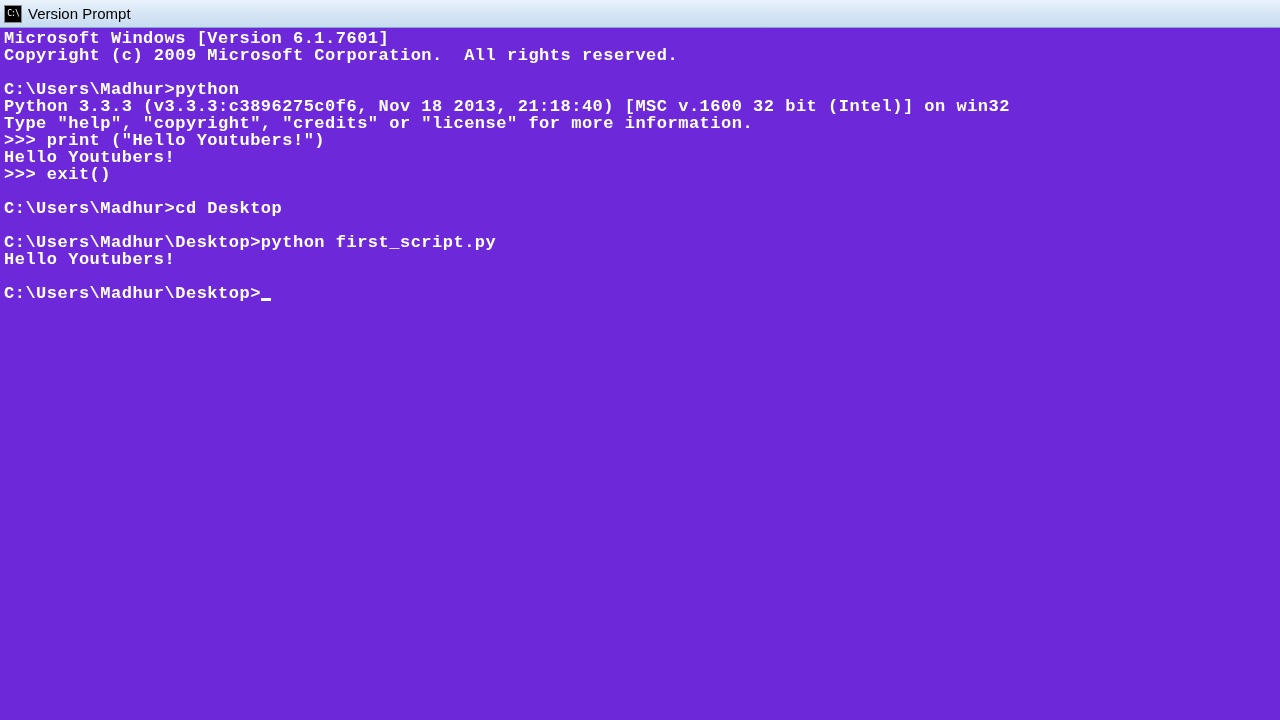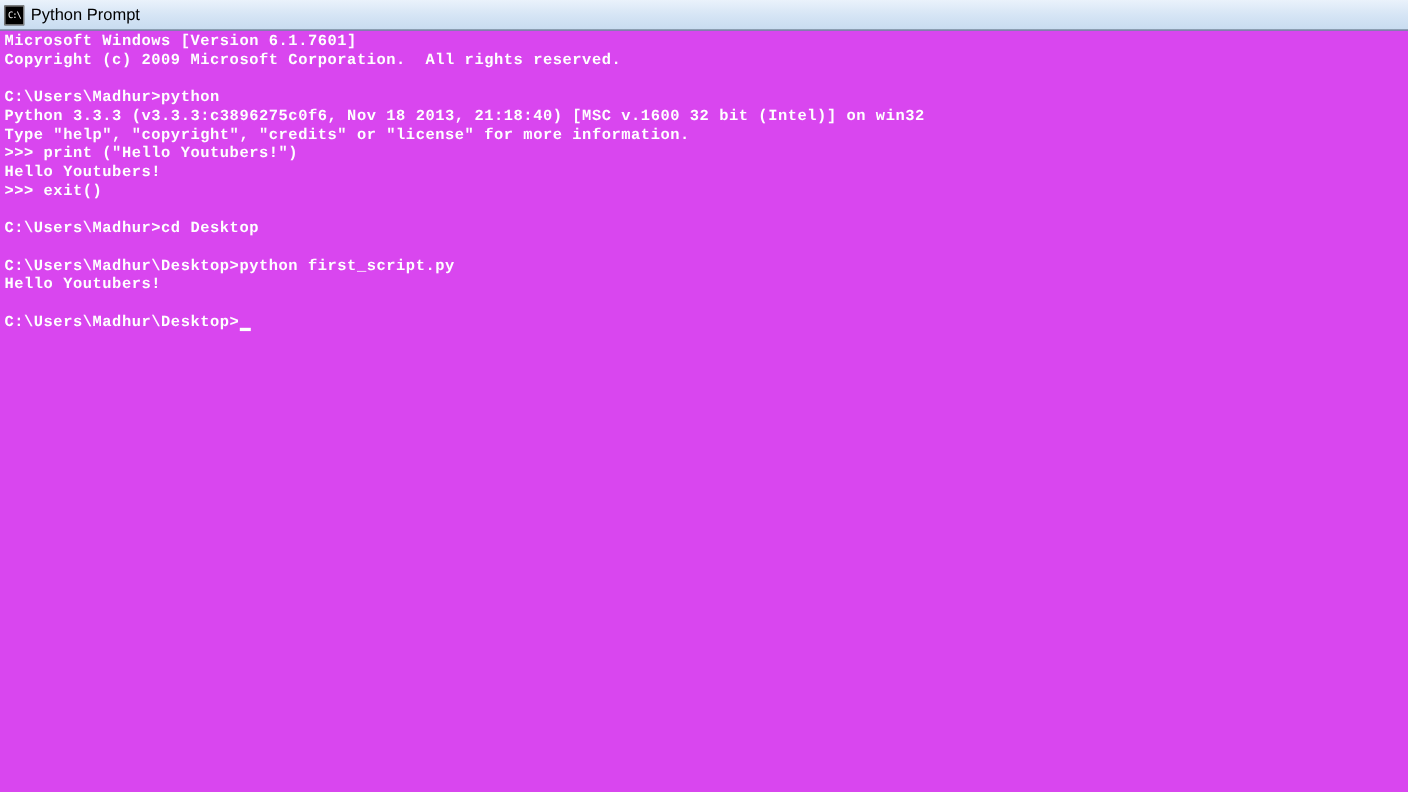--- a/index.html
+++ b/index.html
@@ -32,24 +32,24 @@
       font-family: monospace;
       letter-spacing: -1px;
     }
     .titlebar-text {
       color: #000;
       font-size: 15px;
     }
     .terminal {
       width: 100%;
       height: calc(100% - 28px);
-      background: #d946ef;
+      background: #6d28d9;
       color: #fff;
       font-family: "Consolas", "Courier New", monospace;
-      font-size: 14px;
+      font-size: 17px;
       font-weight: bold;
       letter-spacing: 0.5px;
       padding: 2px 4px;
       line-height: 17px;
       white-space: pre;
       overflow: hidden;
     }
     .cursor {
       display: inline-block;
       width: 10px;
@@ -59,21 +59,21 @@
       margin-bottom: 1px;
     }
   </style>
 </head>
 <body>
 
 <div class="titlebar">
   <div class="titlebar-icon">
     <span>C:\</span>
   </div>
-  <span class="titlebar-text">Python Prompt</span>
+  <span class="titlebar-text">Version Prompt</span>
 </div>
 
 <div class="terminal" id="terminal"><span>Microsoft Windows [Version 6.1.7601]</span>
 <span>Copyright (c) 2009 Microsoft Corporation.  All rights reserved.</span>
 <span></span>
 <span>C:\Users\Madhur&gt;python</span>
 <span>Python 3.3.3 (v3.3.3:c3896275c0f6, Nov 18 2013, 21:18:40) [MSC v.1600 32 bit (Intel)] on win32</span>
 <span>Type "help", "copyright", "credits" or "license" for more information.</span>
 <span>&gt;&gt;&gt; print ("Hello Youtubers!")</span>
 <span>Hello Youtubers!</span>

